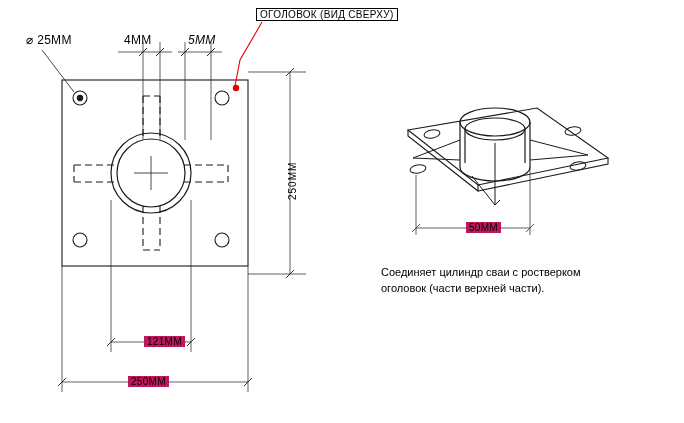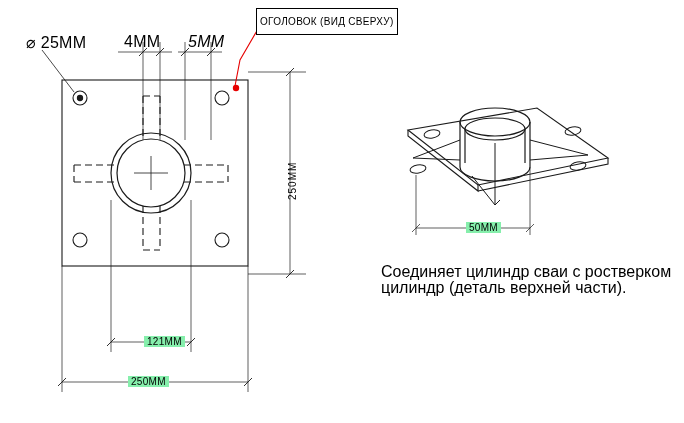--- a/index.html
+++ b/index.html
@@ -10,56 +10,56 @@
   #root {
     position: relative;
     width: 684px;
     height: 423px;
     background: #ffffff;
     font-family: "Liberation Sans", sans-serif;
     overflow: hidden;
   }
   .lbl {
     position: absolute;
-    font-size: 16px;
+    font-size: 12px;
     color: #000000;
     white-space: nowrap;
     letter-spacing: 0.3px;
   }
   .lbl-box {
     position: absolute;
     font-size: 10px;
     color: #000000;
     white-space: nowrap;
     background: #ffffff;
-    padding: 7px 3px;
+    padding: 0 3px;
     border: 1px solid #000000;
     letter-spacing: 0.3px;
   }
   .lbl-plain-box {
     position: absolute;
     font-size: 10px;
     color: #000000;
     white-space: nowrap;
-    background: #86efac;
+    background: #be185d;
     padding: 0 3px;
     letter-spacing: 0.3px;
   }
   .vert {
     position: absolute;
     font-size: 10px;
     color: #000000;
     white-space: nowrap;
     letter-spacing: 1px;
     transform-origin: 0 0;
     transform: rotate(-90deg);
   }
   .caption {
     position: absolute;
-    font-size: 16px;
+    font-size: 11px;
     color: #000000;
     line-height: 16px;
     white-space: nowrap;
   }
   svg { position: absolute; left: 0; top: 0; }
 </style>
 </head>
 <body>
 
 <div id="root">
@@ -196,15 +196,15 @@
 
   <div class="vert" style="left:287px; top:200px;">250MM</div>
 
   <div class="lbl-plain-box" style="left:144px; top:336px;">121MM</div>
 
   <div class="lbl-plain-box" style="left:128px; top:376px;">250MM</div>
 
   <div class="lbl-plain-box" style="left:466px; top:222px;">50MM</div>
 
   <div class="caption" style="left:381px; top:264px;">Соединяет цилиндр сваи с ростверком</div>
-  <div class="caption" style="left:381px; top:280px;">цилиндр (деталь верхней части).</div>
+  <div class="caption" style="left:381px; top:280px;">оголовок (части верхней части).</div>
 
 </div>
 
 </body></html>

